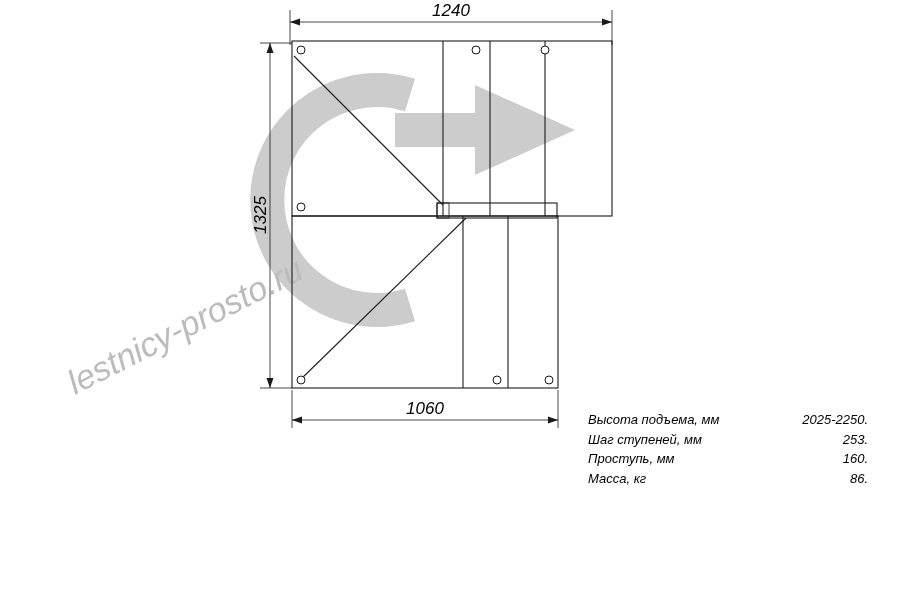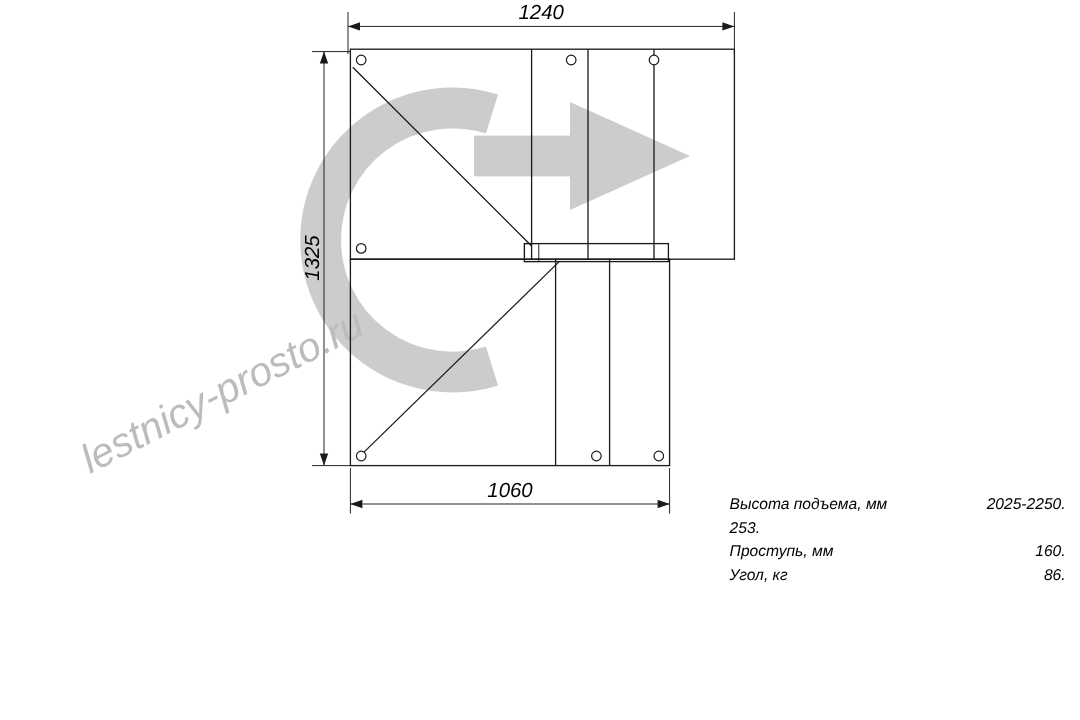--- a/index.html
+++ b/index.html
@@ -22,21 +22,21 @@
     height: 600px;
   }
   svg.drawing {
     position: absolute;
     left: 0; top: 0;
     width: 900px;
     height: 600px;
   }
   .spec-table {
     position: absolute;
-    left: 608px;
+    left: 588px;
     top: 410px;
     width: 280px;
     font-family: "Liberation Sans", sans-serif;
     font-size: 13px;
     font-style: italic;
     color: #000000;
   }
   .spec-row {
     display: flex;
     justify-content: space-between;
@@ -141,25 +141,26 @@
     </g>
 
   </svg>
 
   <div class="spec-table">
     <div class="spec-row">
       <span class="spec-label">Высота подъема, мм</span>
       <span class="spec-value">2025-2250.</span>
     </div>
     <div class="spec-row">
+      <span class="spec-label">Шаг ступеней, мм</span>
       <span class="spec-value">253.</span>
     </div>
     <div class="spec-row">
       <span class="spec-label">Проступь, мм</span>
       <span class="spec-value">160.</span>
     </div>
     <div class="spec-row">
-      <span class="spec-label">Угол, кг</span>
+      <span class="spec-label">Масса, кг</span>
       <span class="spec-value">86.</span>
     </div>
   </div>
 
 </div>
 
 </body></html>

